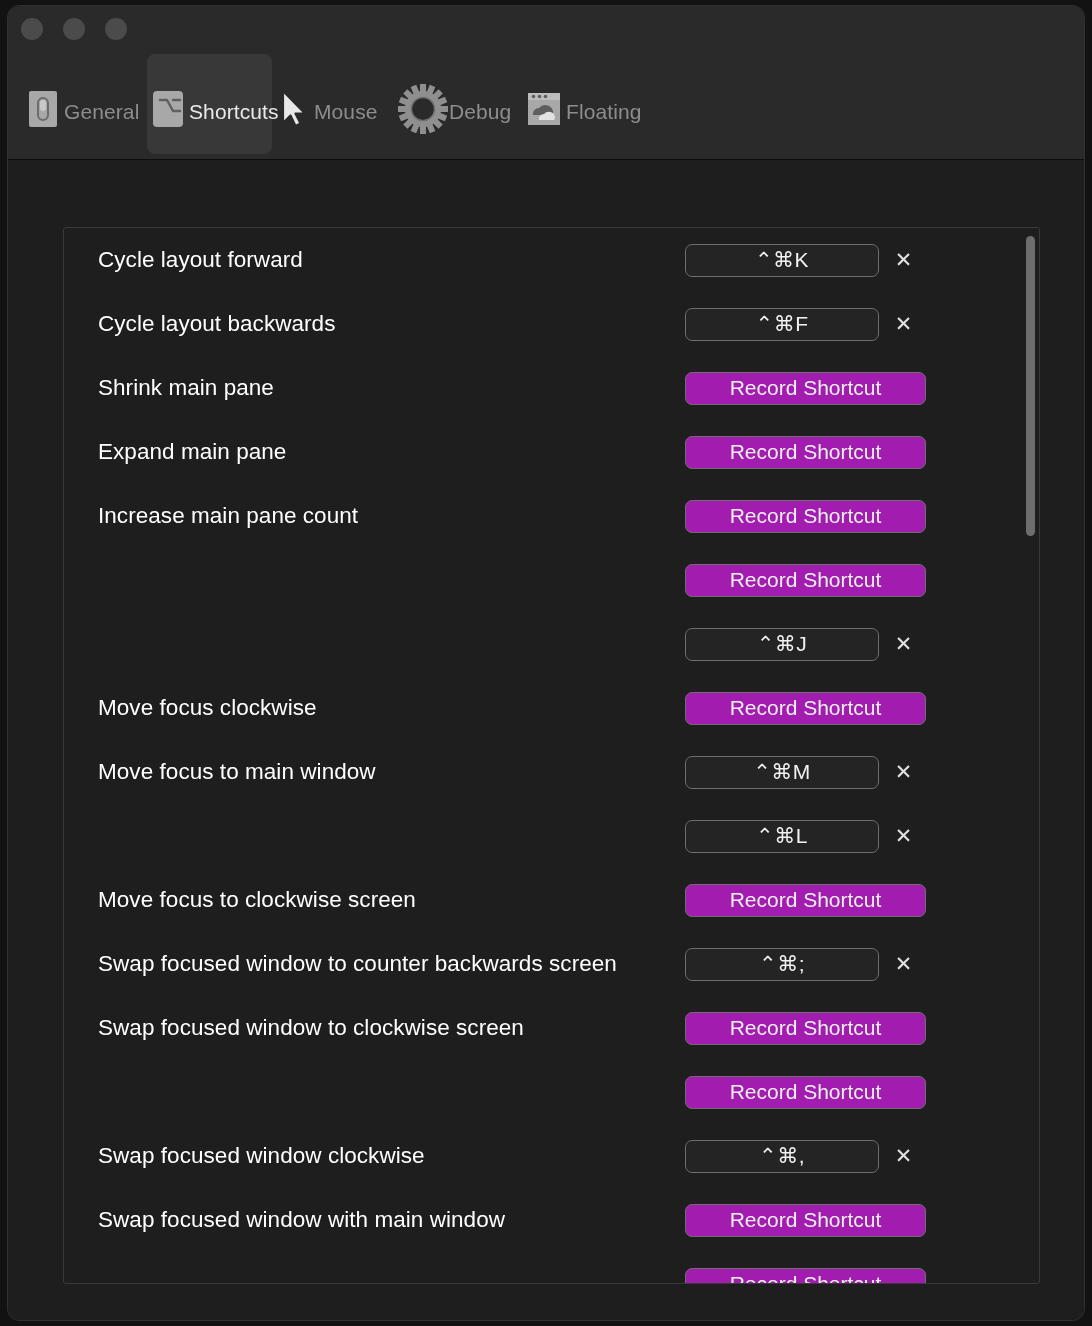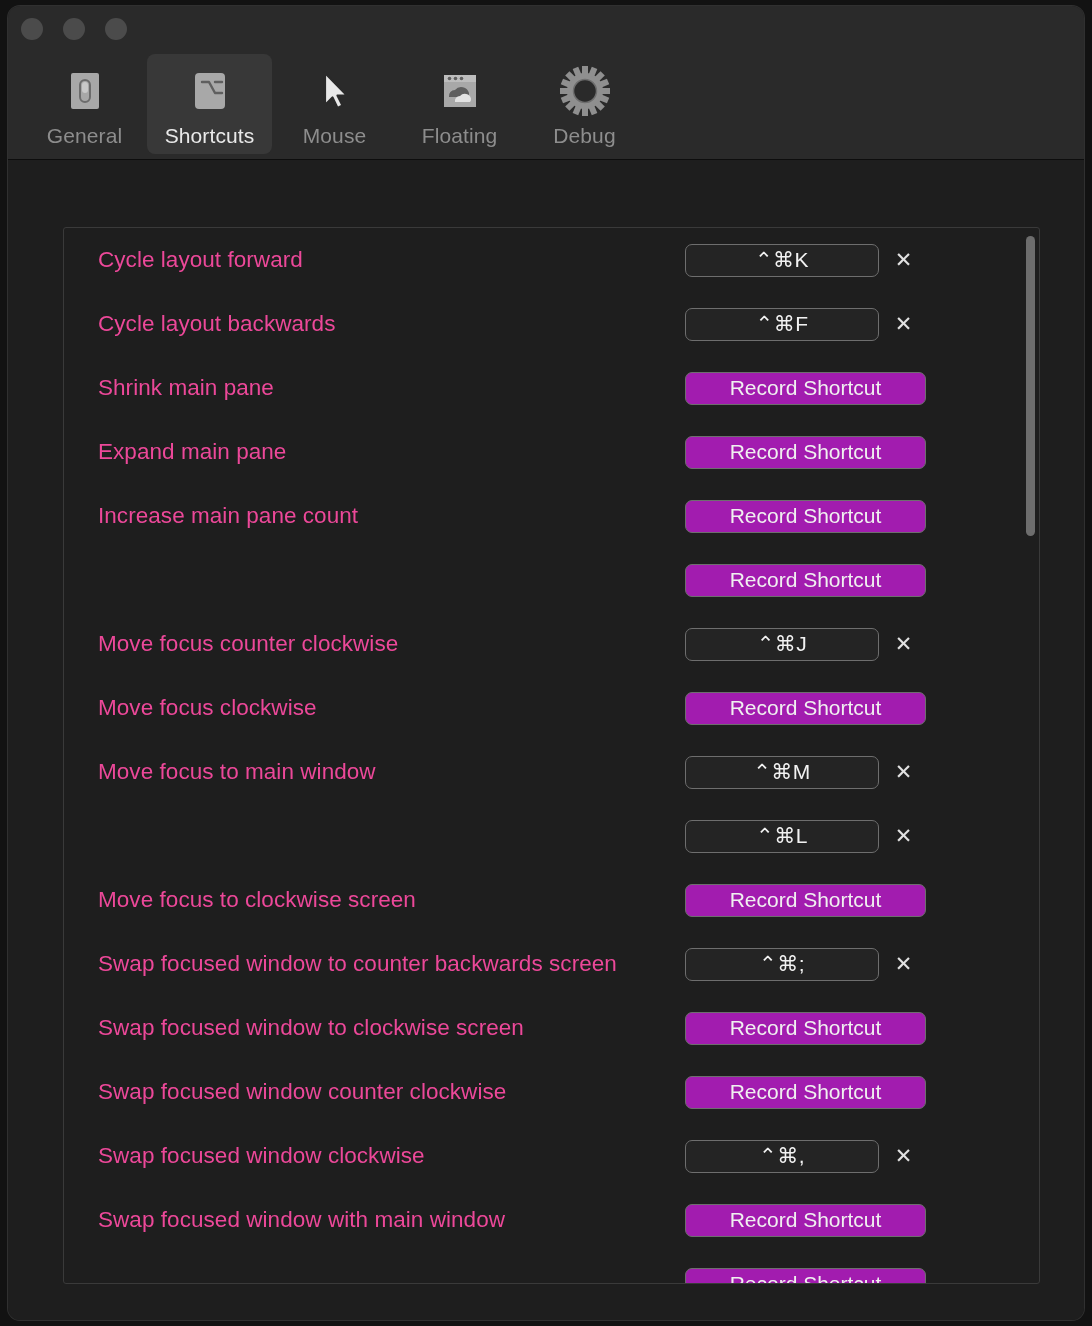--- a/index.html
+++ b/index.html
@@ -56,21 +56,21 @@
     left: 14px;
     top: 48px;
     display: flex;
     align-items: flex-start;
   }
   .tab {
     width: 125px;
     height: 100px;
     border-radius: 8px;
     display: flex;
-    flex-direction: column;
+    flex-direction: row;
     align-items: center;
     justify-content: flex-start;
     padding-top: 10px;
     box-sizing: border-box;
     cursor: default;
   }
   .tab.selected {
     background: #383838;
   }
   .tab .tab-icon {
@@ -118,21 +118,21 @@
   .row {
     position: relative;
     height: 64px;
     display: flex;
     align-items: center;
   }
   .row-label {
     position: absolute;
     left: 34px;
     font-size: 22.5px;
-    color: #ec4899;
+    color: #ffffff;
     white-space: nowrap;
     letter-spacing: 0.05px;
   }
   .row-control {
     position: absolute;
     left: 621px;
     width: 243px;
     height: 34px;
     display: flex;
     align-items: center;
@@ -240,35 +240,20 @@
         <div class="tab-label">Shortcuts</div>
       </div>
 
       <div class="tab">
         <div class="tab-icon">
           <svg class="svg-icon" width="42" height="44" viewBox="0 0 42 44">
             <path d="M11 4 L11 36 L18.5 28.5 L23.5 39 L28.5 36.5 L23.5 26.5 L33 26.5 Z" fill="#e8e8e8" stroke="#2a2a2a" stroke-width="2.2" stroke-linejoin="round"></path>
           </svg>
         </div>
         <div class="tab-label">Mouse</div>
-      </div>
-
-      <div class="tab">
-        <div class="tab-icon">
-          <svg class="svg-icon" width="44" height="42" viewBox="0 0 44 42">
-            <rect x="6" y="5" width="32" height="32" fill="#a8a8a8"></rect>
-            <rect x="6" y="5" width="32" height="7" fill="#bdbdbd"></rect>
-            <circle cx="11.5" cy="8.5" r="1.8" fill="#5e5e5e"></circle>
-            <circle cx="17.5" cy="8.5" r="1.8" fill="#5e5e5e"></circle>
-            <circle cx="23.5" cy="8.5" r="1.8" fill="#5e5e5e"></circle>
-            <path d="M11 27 a6 6 0 0 1 6-7 a8 8 0 0 1 14 3 a5 5 0 0 1 -1 4 Z" fill="#5e5e5e"></path>
-            <path d="M17 32 a5 5 0 0 1 5-6 a6.5 6.5 0 0 1 11 2.5 a4 4 0 0 1 -1 3.5 Z" fill="#e2e2e2"></path>
-          </svg>
-        </div>
-        <div class="tab-label">Floating</div>
       </div>
 
       <div class="tab">
         <div class="tab-icon">
           <svg class="svg-icon" width="52" height="52" viewBox="0 0 52 52">
             <g fill="#8f8f8f">
               <circle cx="26" cy="26" r="18"></circle>
               <g>
                 <rect x="23" y="1" width="6" height="9"></rect>
                 <rect x="23" y="42" width="6" height="9"></rect>
@@ -288,20 +273,35 @@
                 <rect x="42" y="23" width="9" height="6" transform="rotate(67.5 26 26)"></rect>
               </g>
             </g>
             <circle cx="26" cy="26" r="11.5" fill="#2a2a2a"></circle>
             <circle cx="26" cy="26" r="11.5" fill="none" stroke="#6e6e6e" stroke-width="1.5"></circle>
           </svg>
         </div>
         <div class="tab-label">Debug</div>
       </div>
 
+      <div class="tab">
+        <div class="tab-icon">
+          <svg class="svg-icon" width="44" height="42" viewBox="0 0 44 42">
+            <rect x="6" y="5" width="32" height="32" fill="#a8a8a8"></rect>
+            <rect x="6" y="5" width="32" height="7" fill="#bdbdbd"></rect>
+            <circle cx="11.5" cy="8.5" r="1.8" fill="#5e5e5e"></circle>
+            <circle cx="17.5" cy="8.5" r="1.8" fill="#5e5e5e"></circle>
+            <circle cx="23.5" cy="8.5" r="1.8" fill="#5e5e5e"></circle>
+            <path d="M11 27 a6 6 0 0 1 6-7 a8 8 0 0 1 14 3 a5 5 0 0 1 -1 4 Z" fill="#5e5e5e"></path>
+            <path d="M17 32 a5 5 0 0 1 5-6 a6.5 6.5 0 0 1 11 2.5 a4 4 0 0 1 -1 3.5 Z" fill="#e2e2e2"></path>
+          </svg>
+        </div>
+        <div class="tab-label">Floating</div>
+      </div>
+
     </div>
   </div>
 
   <div id="content">
     <div id="scroll-panel">
       <div id="rows">
           <div class="row">
             <div class="row-label">Cycle layout forward</div>
             <div class="row-control">
               <div class="shortcut-pill">⌃⌘K</div>
@@ -332,21 +332,20 @@
             <div class="row-control">
               <div class="record-button">Record Shortcut</div>
             </div>
           </div>
           <div class="row">
             <div class="row-control">
               <div class="record-button">Record Shortcut</div>
             </div>
           </div>
           <div class="row">
-            <div class="row-label">Move focus counter clockwise</div>
             <div class="row-control">
               <div class="shortcut-pill">⌃⌘J</div>
               <div class="clear-button">✕</div>
             </div>
           </div>
           <div class="row">
             <div class="row-label">Move focus clockwise</div>
             <div class="row-control">
               <div class="record-button">Record Shortcut</div>
             </div>
@@ -377,21 +376,20 @@
               <div class="clear-button">✕</div>
             </div>
           </div>
           <div class="row">
             <div class="row-label">Swap focused window to clockwise screen</div>
             <div class="row-control">
               <div class="record-button">Record Shortcut</div>
             </div>
           </div>
           <div class="row">
-            <div class="row-label">Swap focused window counter clockwise</div>
             <div class="row-control">
               <div class="record-button">Record Shortcut</div>
             </div>
           </div>
           <div class="row">
             <div class="row-label">Swap focused window clockwise</div>
             <div class="row-control">
               <div class="shortcut-pill">⌃⌘,</div>
               <div class="clear-button">✕</div>
             </div>

